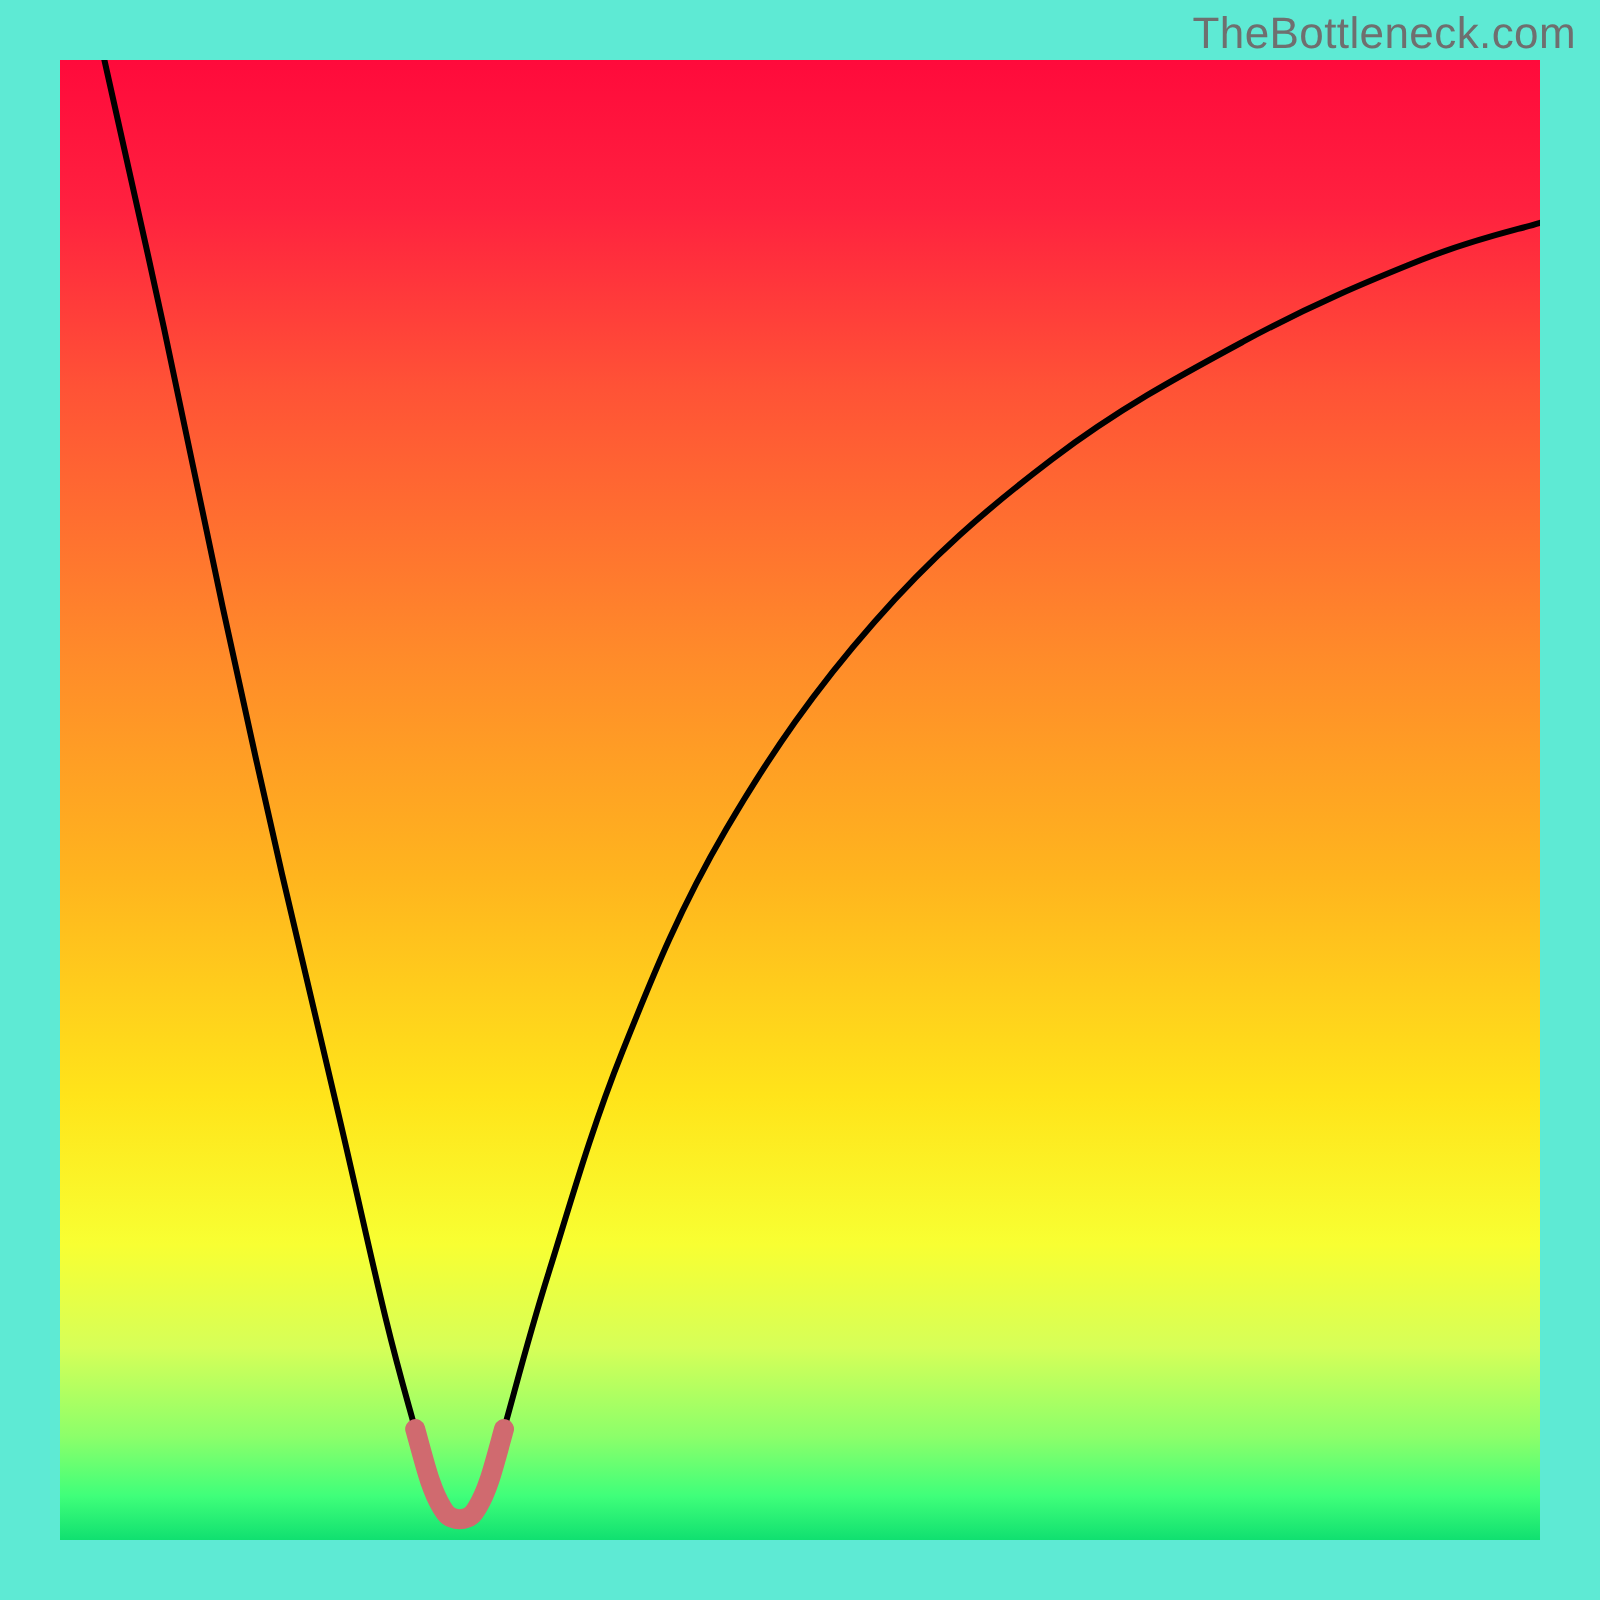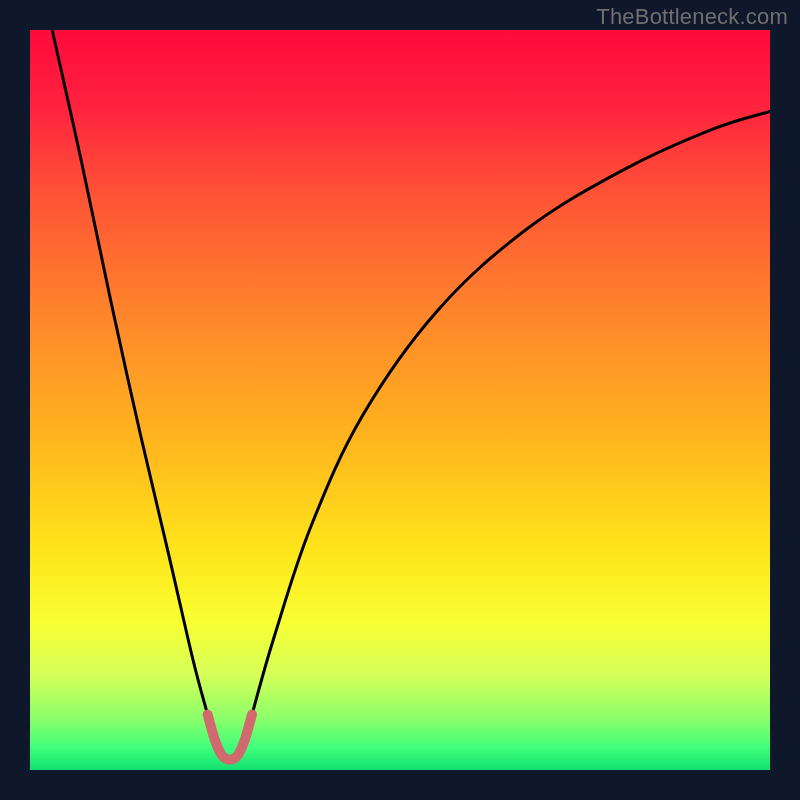--- a/index.html
+++ b/index.html
@@ -10,21 +10,21 @@
     background: #000;
     overflow: hidden;
     font-family: Arial, Helvetica, sans-serif;
   }
   .frame {
     position: absolute;
     left: 0;
     top: 0;
     width: 800px;
     height: 800px;
-    background: #0f172a;
+    background: #5eead4;
   }
   .plot {
     position: absolute;
     left: 30px;
     top: 30px;
     width: 740px;
     height: 740px;
     overflow: hidden;
     pointer-events: none;
   }

